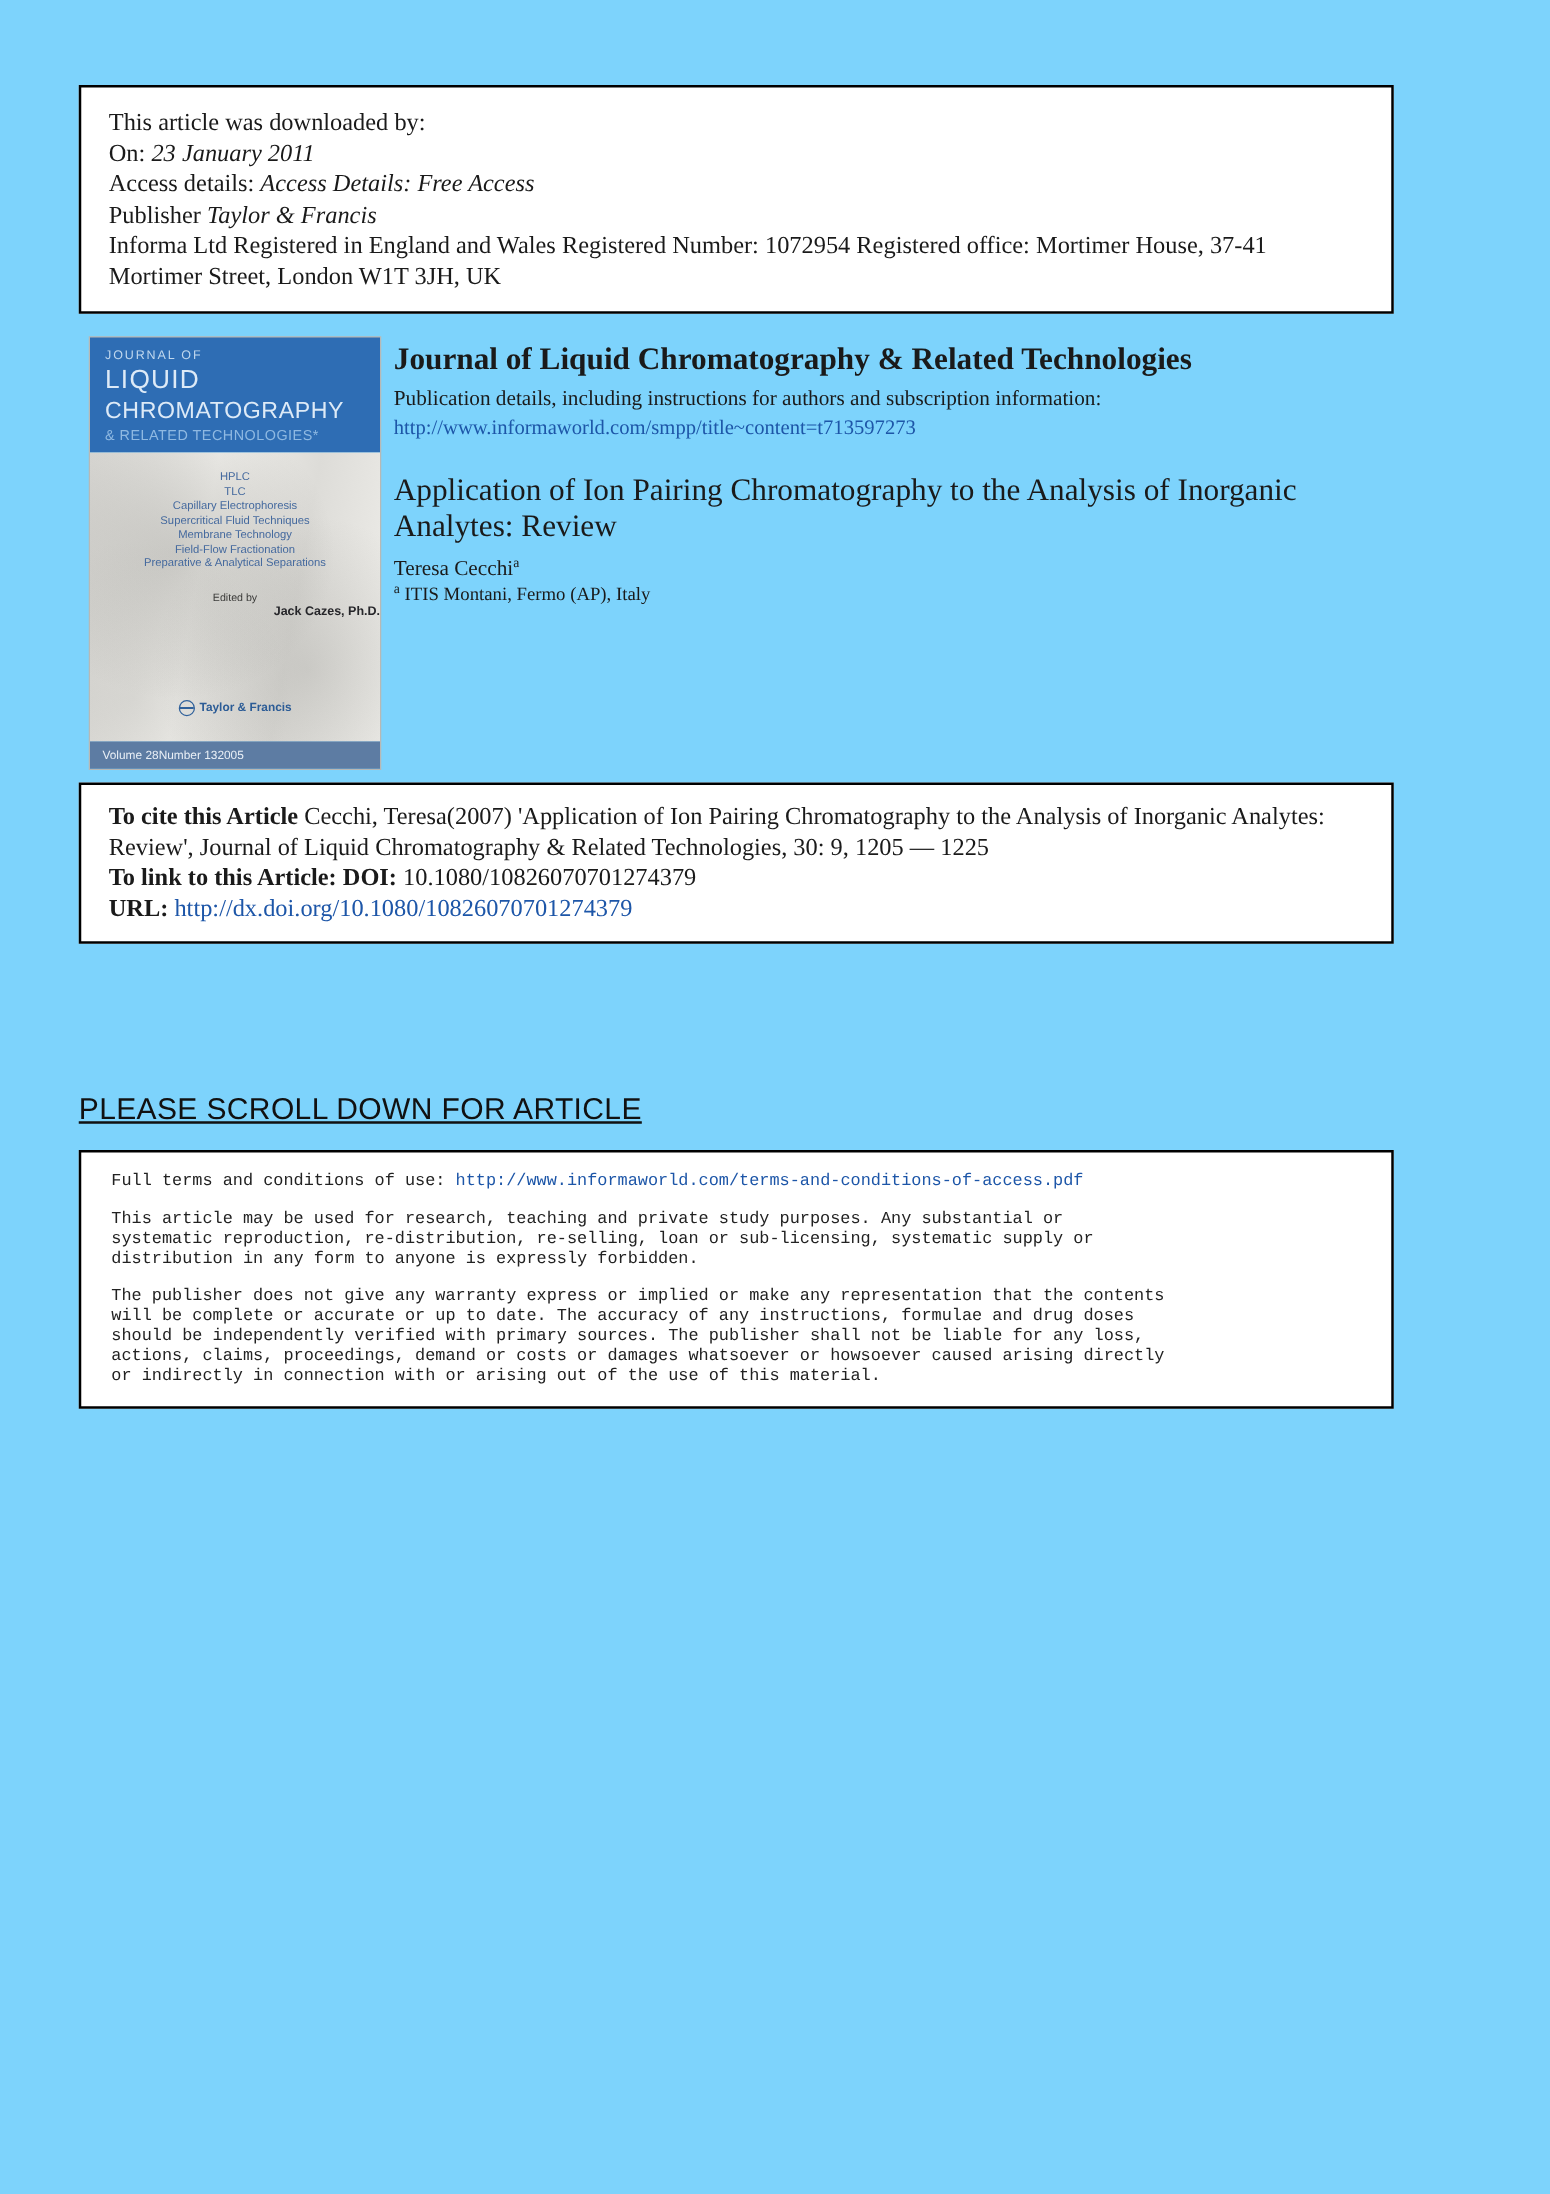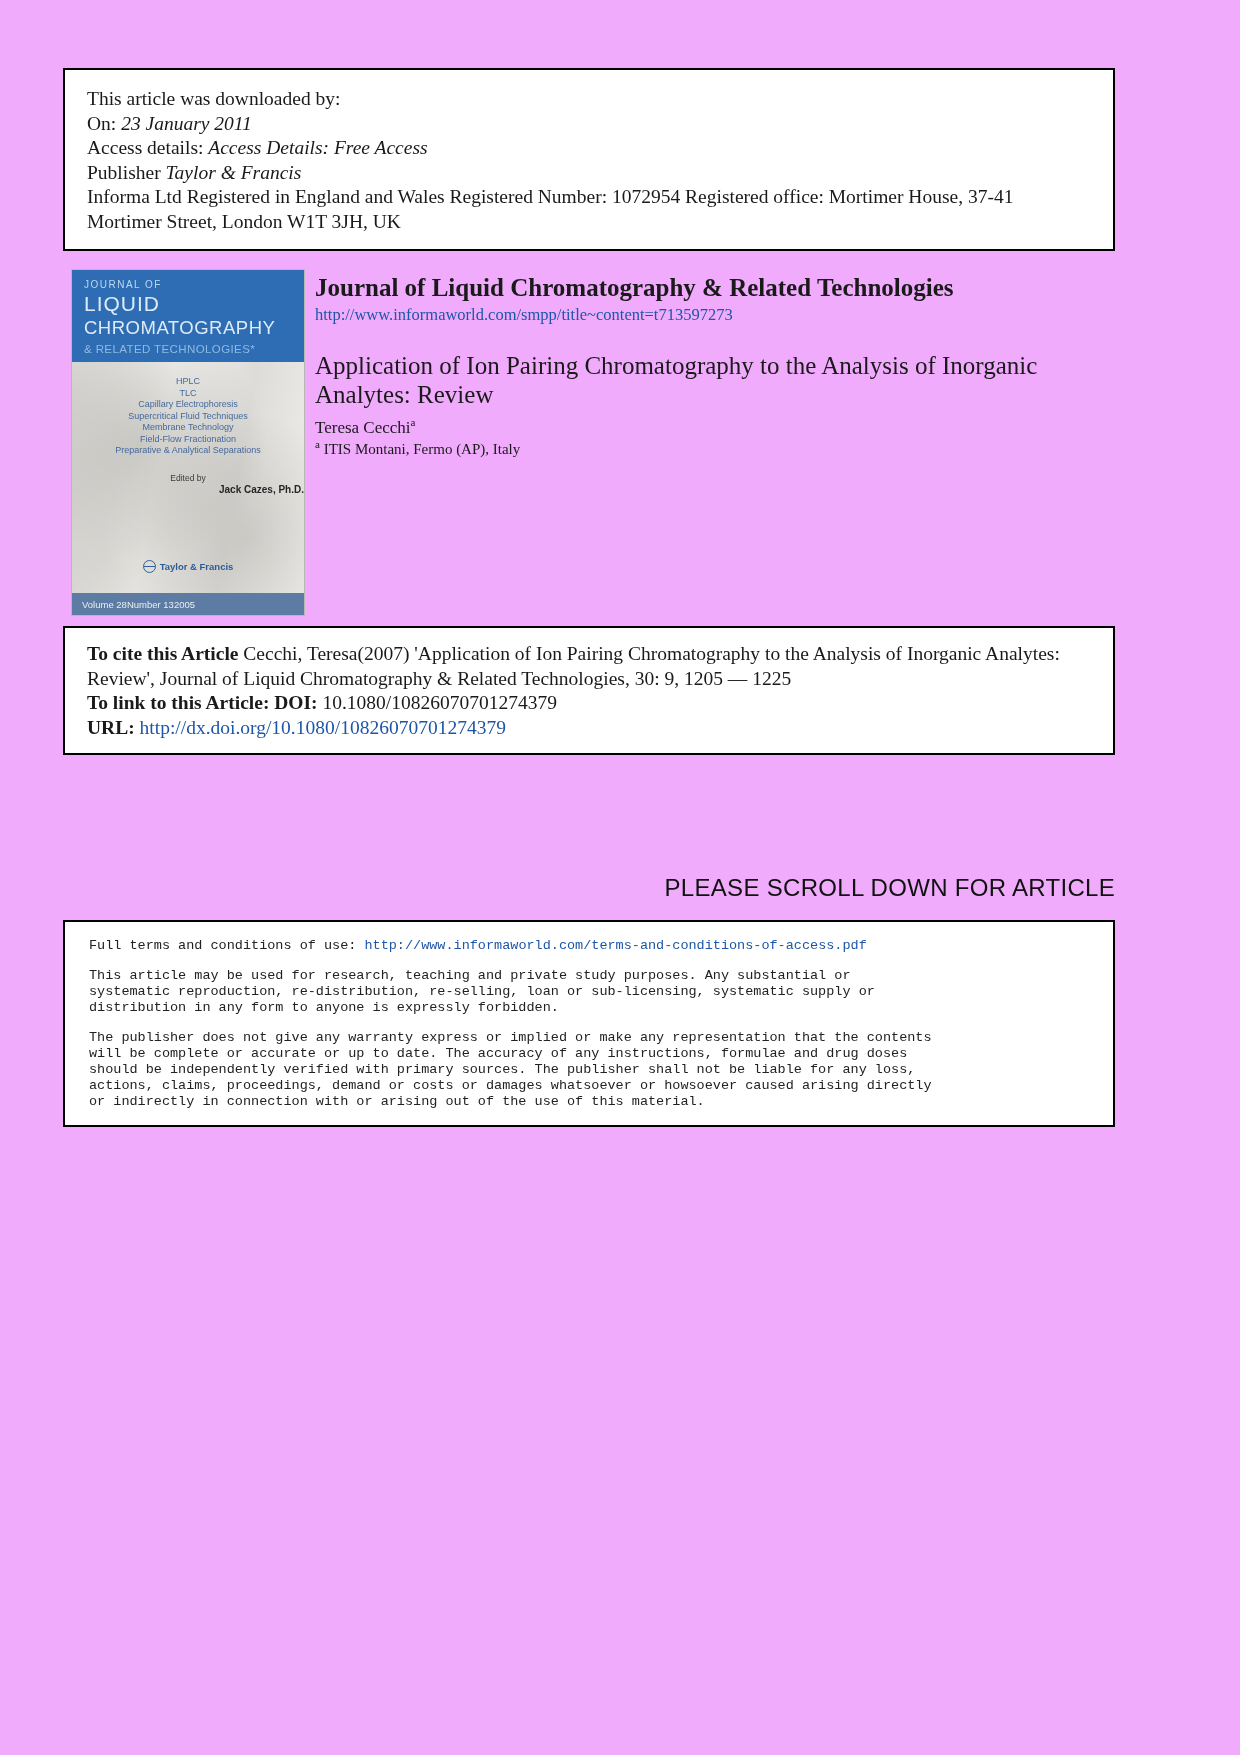--- a/index.html
+++ b/index.html
@@ -1,17 +1,17 @@
 <!DOCTYPE html>
 <html><head>
 <meta charset="utf-8">
 <style>
   * { margin:0; padding:0; box-sizing:border-box; }
   body { background:#ffffff; font-family:"Liberation Serif", serif; color:#1a1a1a; }
-  .page { position:relative; width:1240px; height:1755px; background:#f0abfc; overflow:hidden; }
+  .page { position:relative; width:1240px; height:1755px; background:#7dd3fc; overflow:hidden; }
 
   .box { position:absolute; border:2px solid #000; background:#fff; }
 
   
   .download-box { left:63px; top:68px; width:1052px; padding:17px 22px 15px 22px;
                   font-size:19.5px; line-height:24.5px; }
   .italic { font-style:italic; }
 
   
   .cover { position:absolute; left:72px; top:270px; width:232px; height:345px;
@@ -54,22 +54,22 @@
   .affil-line { font-size:15px; margin-top:3px; }
   sup { font-size:11px; vertical-align:super; line-height:0; }
 
   
   .cite-box { left:63px; top:626px; width:1052px; padding:14px 22px 13px 22px;
               font-size:19.5px; line-height:24.5px; }
   .bold { font-weight:bold; }
   .cite-row { margin-top:0px; }
 
   .scroll-notice { position:absolute; left:63px; top:874px; width:1052px;
-                   text-align:right; font-family:"Liberation Sans", sans-serif;
-                   font-size:24px; letter-spacing:0.3px; color:#111; }
+                   text-align:left; font-family:"Liberation Sans", sans-serif;
+                   font-size:24px; letter-spacing:0.3px; color:#111;text-decoration:underline; }
 
   
   .terms-box { left:63px; top:920px; width:1052px; padding:14px 24px 15px 24px;
                font-family:"Liberation Mono", monospace; font-size:13.5px;
                line-height:16px; color:#222; }
   .terms-para { white-space:pre-wrap; margin-top:14px; }
   .terms-first { margin-top:2px; }
 </style>
 </head>
 <body>
@@ -112,20 +112,21 @@
     </div>
     <div class="cover-bar">
       <span>Volume 28</span>
       <span>Number 13</span>
       <span>2005</span>
     </div>
   </div>
 
   <div class="journal-head">
     <div class="journal-title">Journal of Liquid Chromatography &amp; Related Technologies</div>
+    <div class="pub-details">Publication details, including instructions for authors and subscription information:</div>
     <div class="journal-link"><a class="link">http://www.informaworld.com/smpp/title~content=t713597273</a></div>
     <div class="article-title">Application of Ion Pairing Chromatography to the Analysis of Inorganic Analytes: Review</div>
     <div class="author-line"><span>Teresa Cecchi</span><sup>a</sup></div>
     <div class="affil-line"><sup>a</sup><span> ITIS Montani, Fermo (AP), Italy</span></div>
   </div>
 
   <div class="box cite-box">
     <div class="cite-row"><span class="bold">To cite this Article</span><span> Cecchi, Teresa(2007) 'Application of Ion Pairing Chromatography to the Analysis of Inorganic Analytes: Review', Journal of Liquid Chromatography &amp; Related Technologies, 30: 9, 1205 — 1225</span></div>
     <div class="cite-row"><span class="bold">To link to this Article: DOI:</span><span> 10.1080/10826070701274379</span></div>
     <div class="cite-row"><span class="bold">URL:</span><span> </span><a class="link">http://dx.doi.org/10.1080/10826070701274379</a></div>

